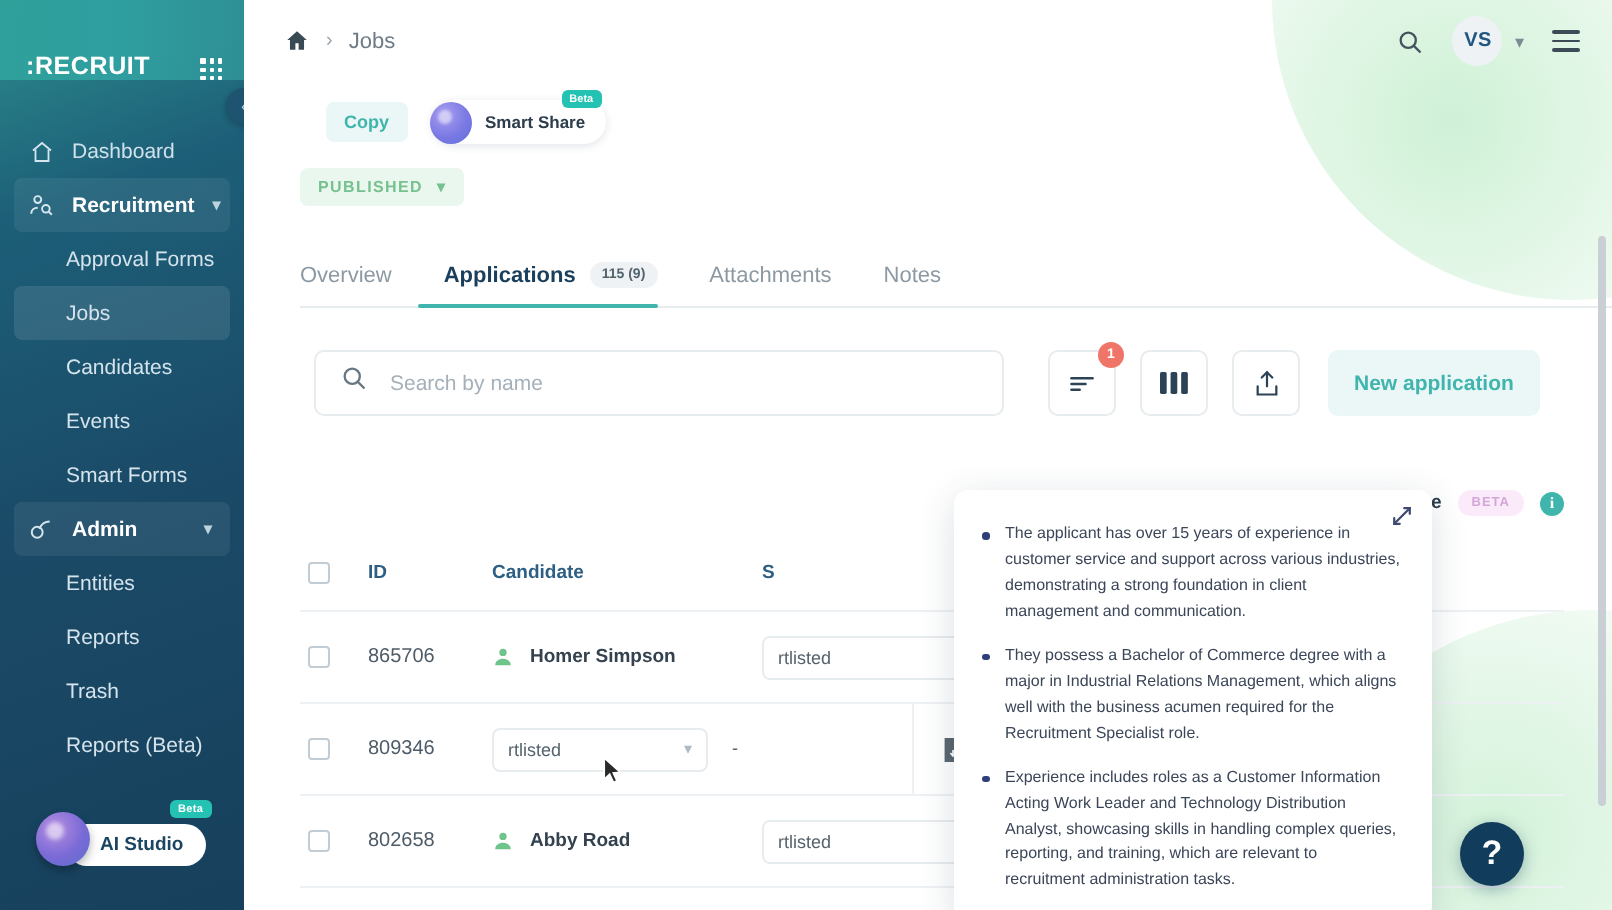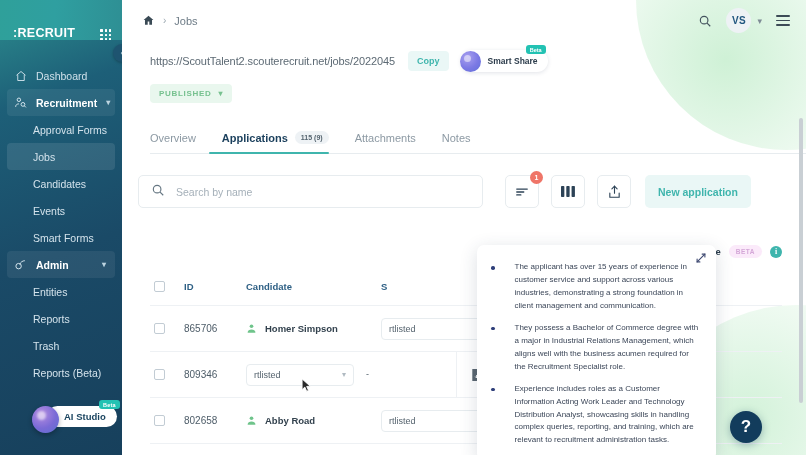--- a/index.html
+++ b/index.html
@@ -55,22 +55,22 @@
   }
   .sb-item.group { color:#ffffff; font-weight: 700; background: rgba(255,255,255,.07); border-radius: 4px; margin: 0 7px; padding-left: 7px; }
   .sb-item.group .sb-ico { margin-left: 0; }
   .sb-sub { height: 27px; display:flex; align-items:center; padding-left: 33px; color:#d4e3ec; font-size: 10.5px; }
   .sb-sub.active { background: rgba(255,255,255,.1); border-radius: 4px; margin: 0 7px 0 7px; padding-left: 26px; }
   .sb-ico { width: 13px; height: 13px; display:flex; align-items:center; justify-content:center; color:#d6e6ef; }
   .sb-ico svg { display:block; }
   .sb-caret { margin-left:auto; margin-right: 9px; font-size: 8px; color:#bcd4e0; }
 
   .ai-studio {
-    position:absolute; left: 32px; bottom: 22px;
-    display:flex; align-items:flex-start;
+    position:absolute; left: 18px; bottom: 22px;
+    display:flex; align-items:flex-end;
   }
   .ai-orb {
     width: 27px; height: 27px; border-radius: 50%;
     background: radial-gradient(circle at 35% 30%, #b58de0, #7a6ad6 55%, #5b6fd0 100%);
     box-shadow: 0 2px 5px rgba(0,0,0,.3);
     position: relative; z-index: 2;
     display:flex; align-items:center; justify-content:center;
   }
   .ai-orb:after{ content:""; position:absolute; width:9px;height:9px;border-radius:50%;
     background:rgba(255,255,255,.55); left:5px; top:5px; filter: blur(1px); }
@@ -148,21 +148,21 @@
   .tab.active:after {
     content:""; position:absolute; left:0; right:13px; bottom:-1px; height: 2.5px;
     background:#3fb5ad; border-radius: 2px;
   }
   .tab-count {
     background:#eef2f5; color:#53636e; font-size: 7px; font-weight:700;
     border-radius: 9px; padding: 3px 6px;
   }
 
   
-  .toolbar { margin: 21px 0 0 16px; display:flex; align-items:center; padding-right: 20px; }
+  .toolbar { margin: 21px 0 0 35px; display:flex; align-items:center; padding-right: 20px; }
   .search-box {
     flex: 1; height: 33px; background:#fff; border:1px solid #e7ecef; border-radius: 5px;
     display:flex; align-items:center; padding: 0 12px; gap: 11px; max-width: 345px;
   }
   .search-box .ph { color:#a5b0b9; font-size: 10.5px; }
   .tb-btn {
     width: 34px; height: 33px; background:#fff; border:1px solid #e7ecef; border-radius: 5px;
     display:flex; align-items:center; justify-content:center; position:relative;
     color:#2c4256;
   }
@@ -237,21 +237,21 @@
 
   
   .popup {
     position:absolute; left: 355px; top: 245px; width: 239px; height: 215px;
     background:#fff; border-radius: 7px; box-shadow: 0 4px 18px rgba(35,55,80,.16);
     padding: 16px 16px 0 14px; z-index: 9; overflow:hidden;
   }
   .popup .expand {
     position:absolute; right: 10px; top: 8px; color:#3f4a72; font-size: 9px;
   }
-  .bul { display:flex; gap: 20px; margin-bottom: 9px; }
+  .bul { display:flex; gap: 8px; margin-bottom: 9px; }
   .bul .dot {
     width: 3.5px; height: 3.5px; border-radius:50%; background:#2f3f7a; margin-top: 5px; flex: 0 0 auto;
   }
   .bul p { font-size: 8px; line-height: 1.62; color:#3b4658; }
 
   
   .fab {
     position:absolute; right: 44px; bottom: 12px; width: 32px; height: 32px;
     border-radius: 50%; background:#123c5c; color:#fff;
     display:flex; align-items:center; justify-content:center;
@@ -397,21 +397,20 @@
         <span class="hamburger">
             <i></i>
             <i></i>
             <i></i>
           </span>
       </div>
     </div>
 
     
     <div class="url-row">
-      <span class="url-text">https://ScoutTalent2.scouterecruit.net/jobs/2022045</span>
       <span class="copy-btn">Copy</span>
       <div class="smart-share">
         <span class="ss-orb"></span>
         <span class="ss-label">Smart Share</span>
         <span class="ss-beta">Beta</span>
       </div>
     </div>
 
     
     <div class="status-chip">

